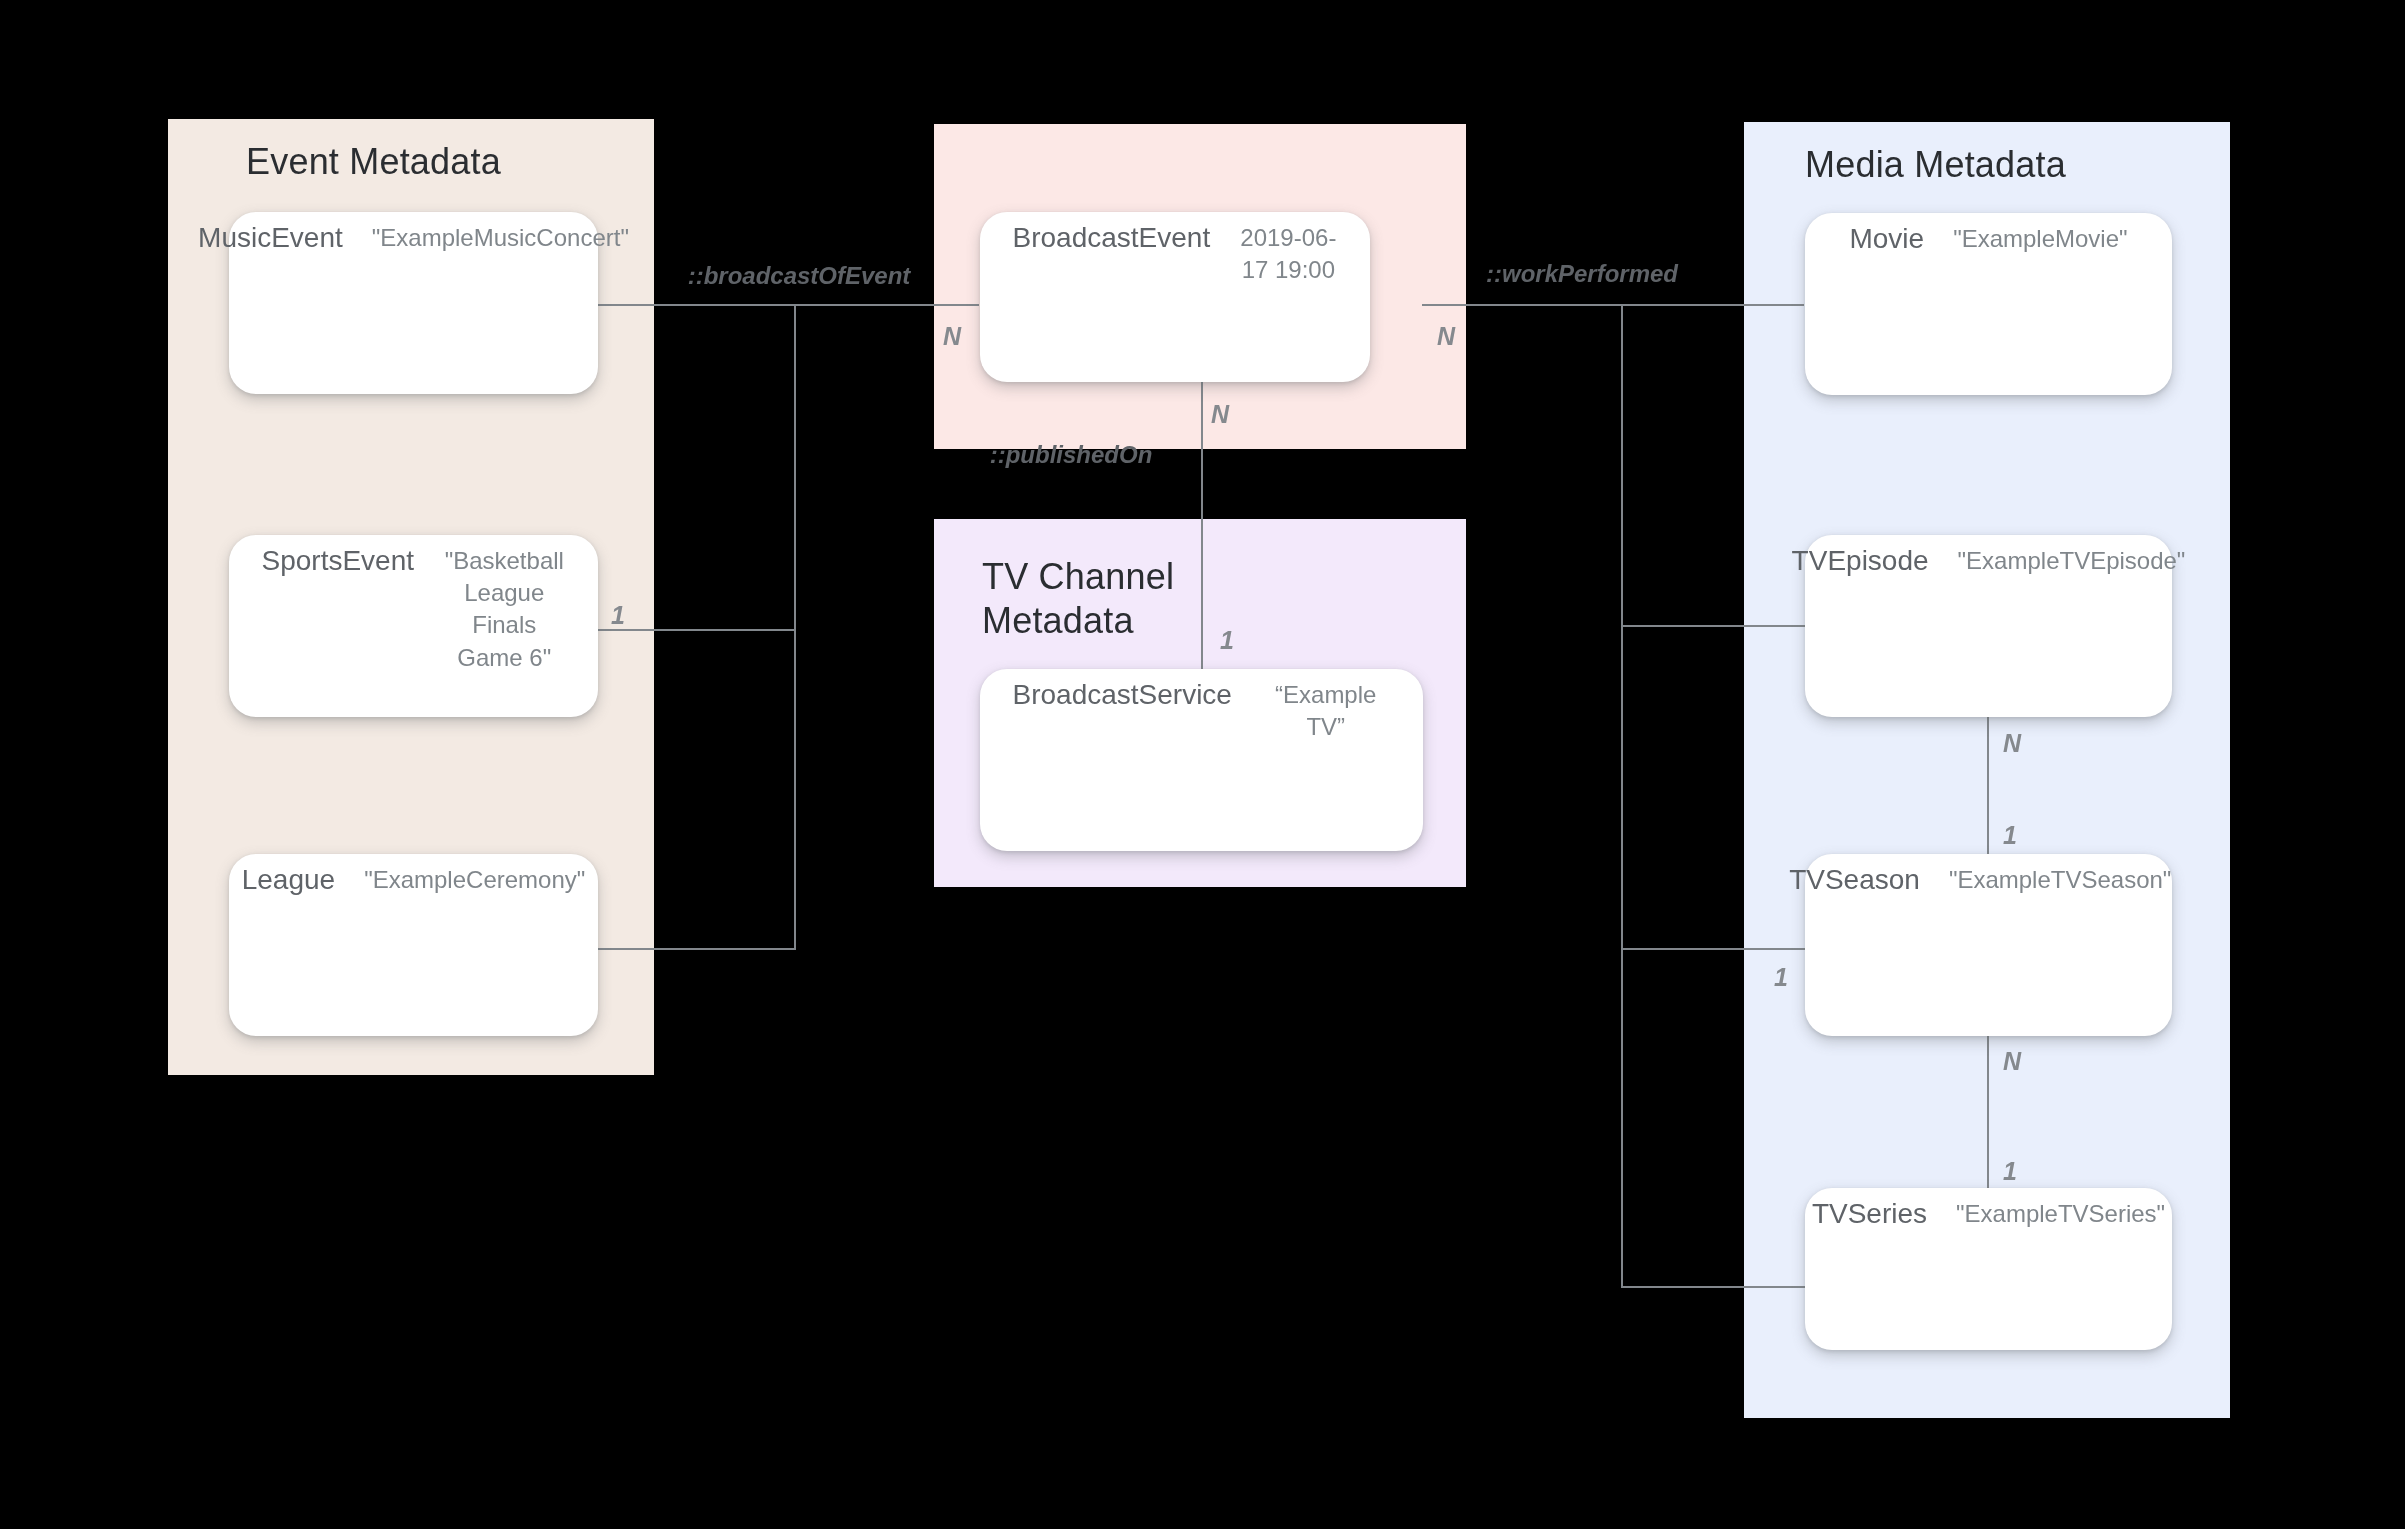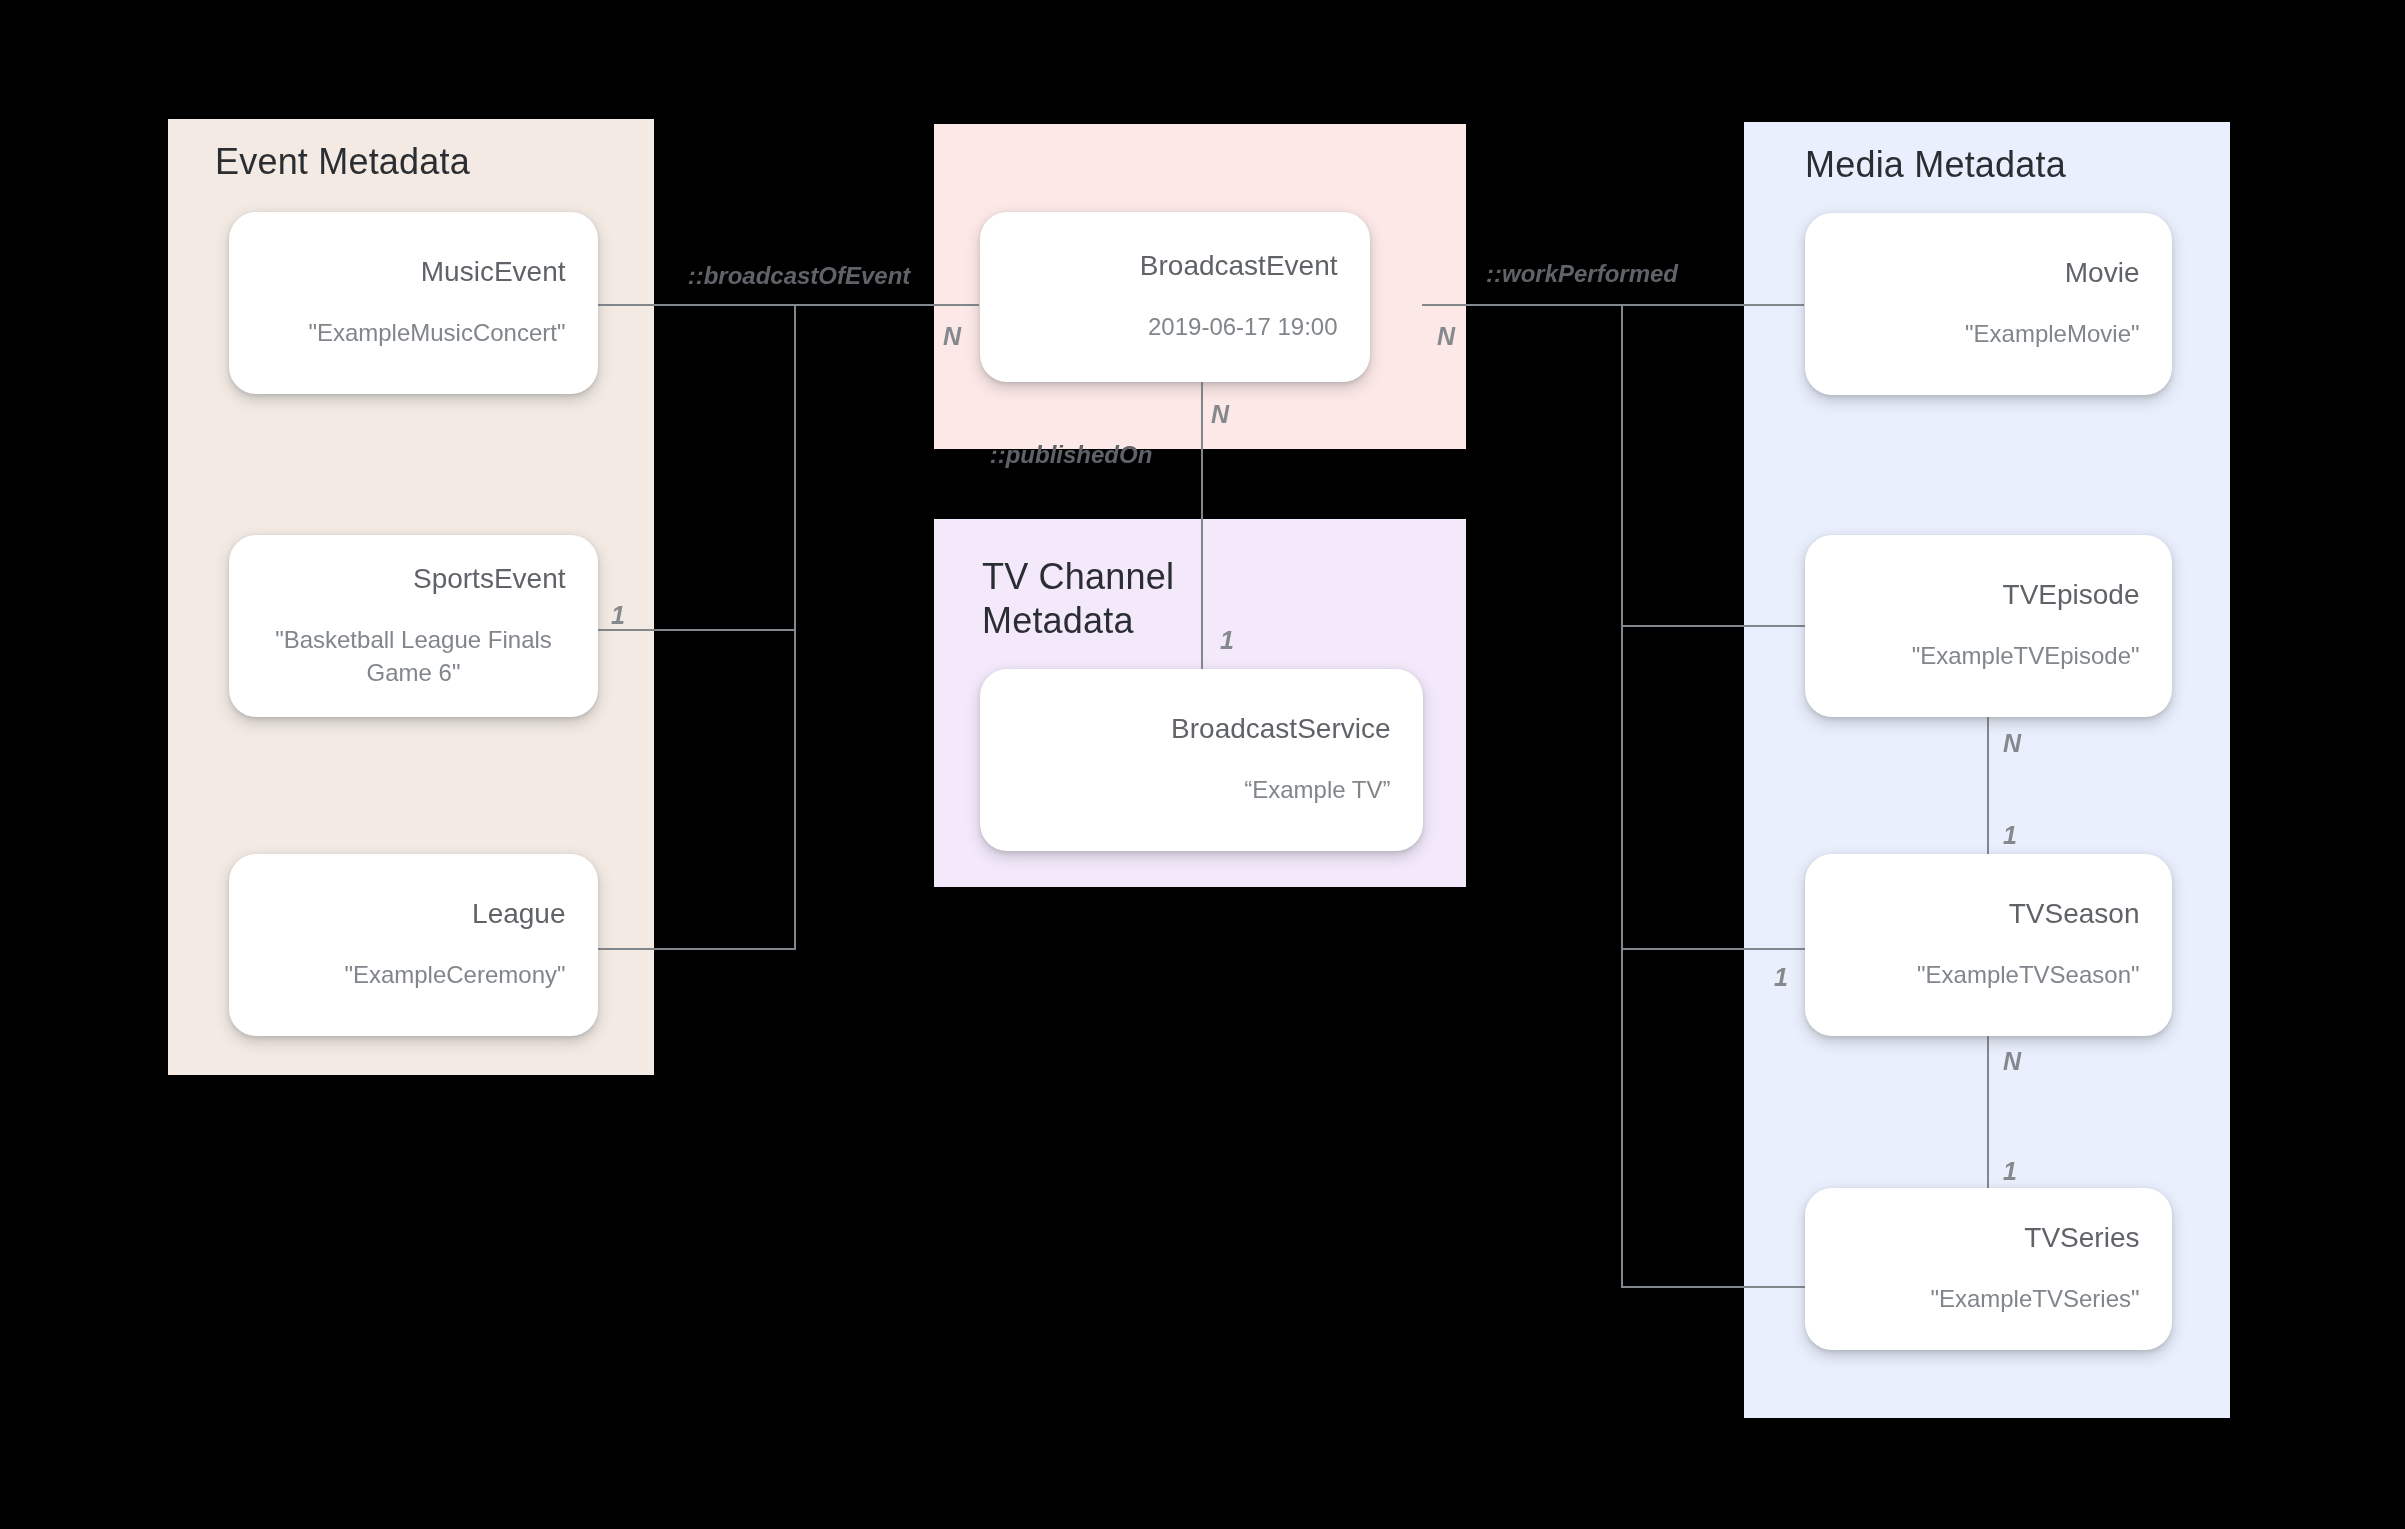--- a/index.html
+++ b/index.html
@@ -26,28 +26,28 @@
   .panel{position:absolute;}
   #panel-event{left:168px;top:119px;width:486px;height:956px;background:var(--c-event-panel);}
   #panel-broadcast{left:934px;top:124px;width:532px;height:325px;background:var(--c-broadcast-panel);}
   #panel-tv{left:934px;top:519px;width:532px;height:368px;background:var(--c-tv-channel-panel);}
   #panel-media{left:1744px;top:122px;width:486px;height:1296px;background:var(--c-media-panel);}
 
   .panel-title{
     position:absolute;font-size:36px;line-height:1.23;
     color:var(--c-panel-title-text);letter-spacing:0.2px;
   }
-  #panel-event .panel-title{left:47px;top:21px;text-align:center;}
+  #panel-event .panel-title{left:78px;top:21px;text-align:center;}
   #panel-tv .panel-title{left:48px;top:36px;width:258px;}
   #panel-media .panel-title{left:61px;top:21px;}
 
   .card{
     position:absolute;background:var(--c-node-card);border-radius:27px;
     box-shadow:0 5.7px 13.4px rgba(95,99,104,.30),0 1.9px 3.8px rgba(95,99,104,.18);
-    display:flex;flex-direction:column;align-items:flex-end;justify-content:center;
+    display:flex;flex-direction:row;align-items:flex-start;justify-content:center;
     gap:29px;text-align:center;box-sizing:border-box;padding:9.6px 32.5px;
   }
   .card-title{font-size:28px;color:var(--c-node-title-text);}
   .card-value{font-size:24px;color:var(--c-node-value-text);line-height:1.35;}
 
   #card-music{left:229px;top:212px;width:369px;height:182px;}
   #card-sports{left:229px;top:535px;width:369px;height:182px;}
   #card-event{left:229px;top:854px;width:369px;height:182px;}
   #card-broadcastevent{left:980px;top:212px;width:390px;height:170px;}
   #card-broadcastservice{left:980px;top:669px;width:443px;height:182px;}

